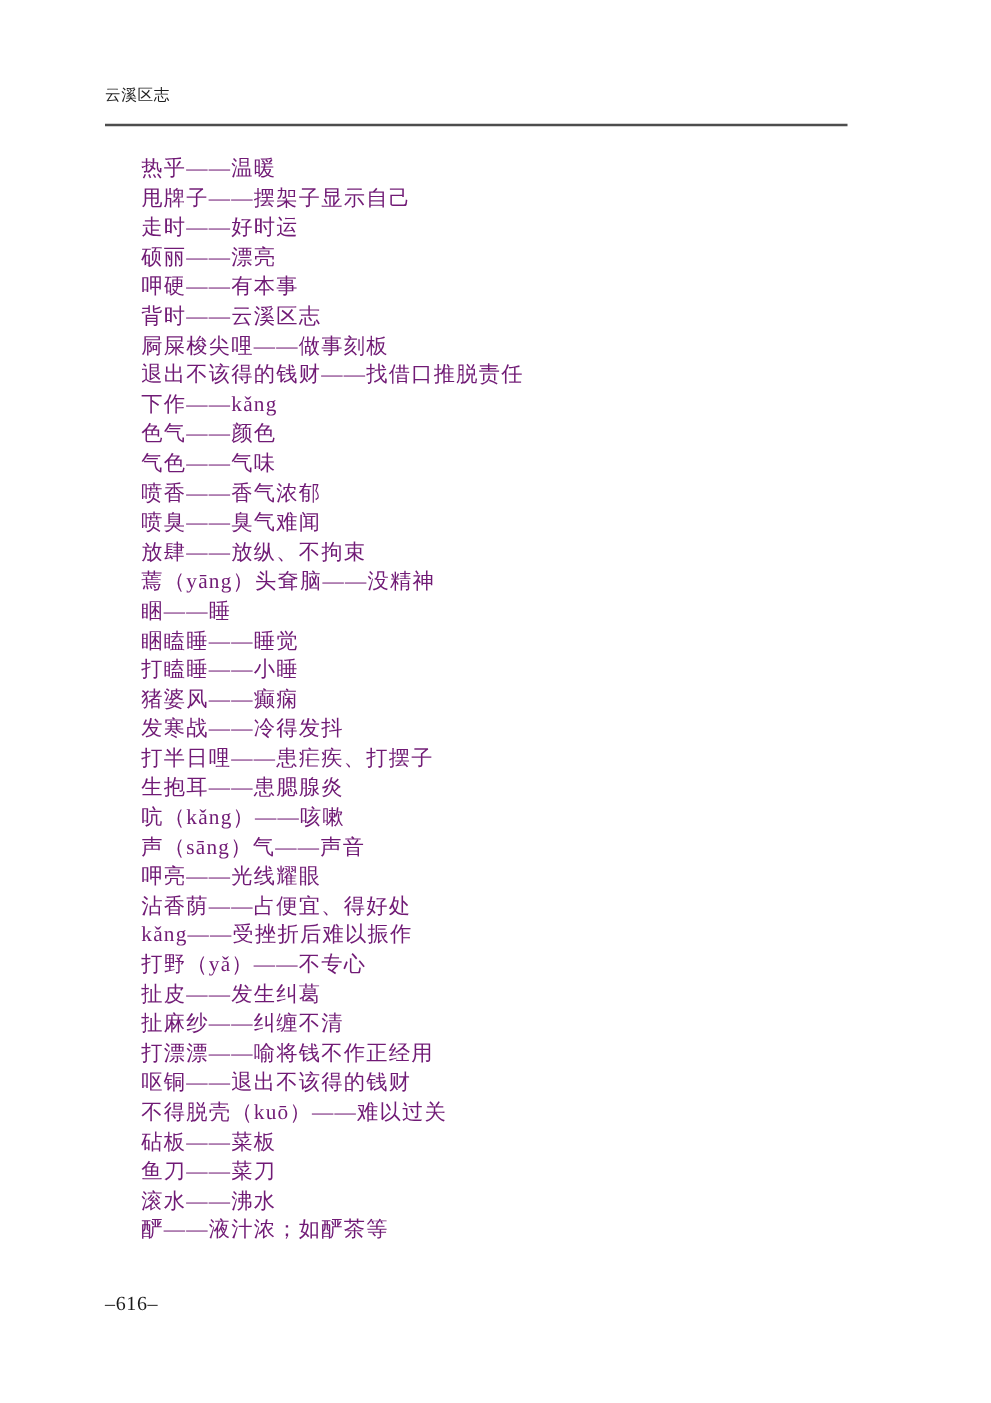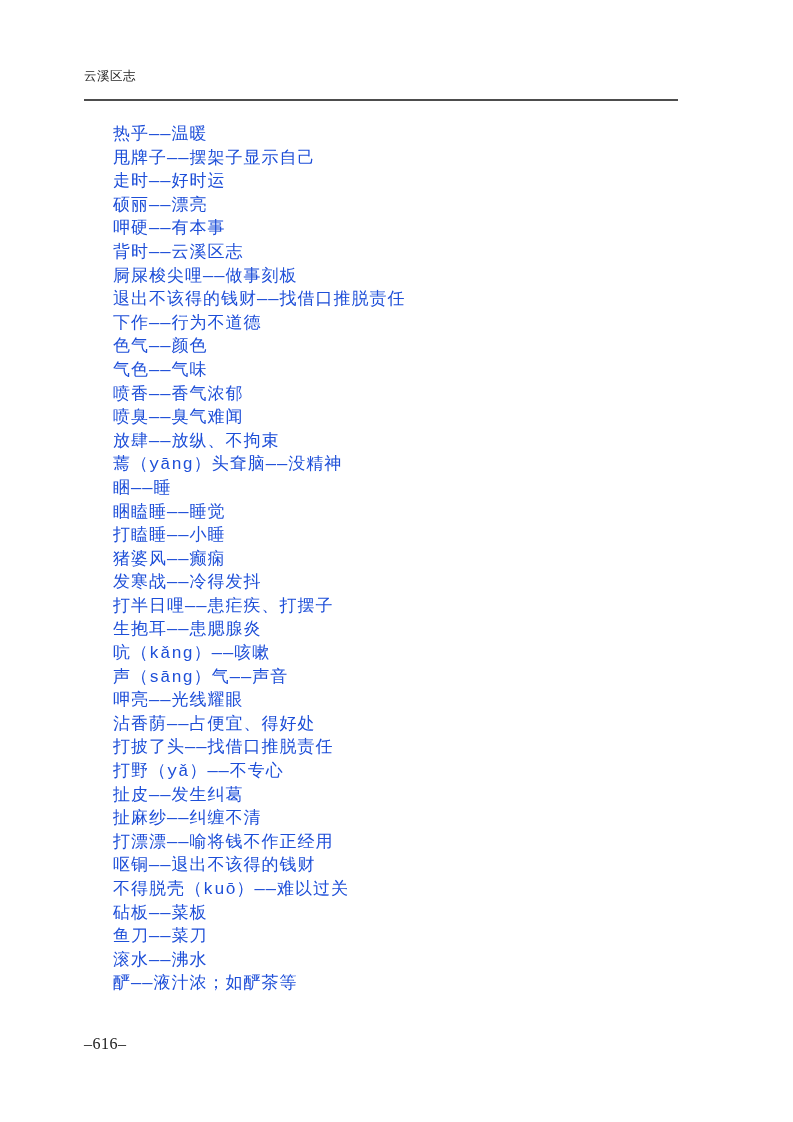--- a/index.html
+++ b/index.html
@@ -35,23 +35,23 @@
   }
   .entries {
     position: absolute;
     left: 113px;
     top: 123px;
     width: 620px;
   }
   .entry {
     height: 23.6px;
     line-height: 23.6px;
-    font-family: Liberation Mono, monospace;
+    font-family: Liberation Serif, serif;
     font-size: 17px;
-    color: #1d4ed8;
+    color: #701a75;
     letter-spacing: 1px;
     white-space: nowrap;
   }
   .page-number {
     position: absolute;
     left: 84px;
     top: 1035px;
     font-family: "Liberation Serif", "DejaVu Serif", serif;
     font-size: 16px;
     color: #1a1a1a;
@@ -67,39 +67,39 @@
   <div class="header-rule"></div>
   <div class="entries" id="entries">
       <div class="entry">热乎——温暖</div>
       <div class="entry">甩牌子——摆架子显示自己</div>
       <div class="entry">走时——好时运</div>
       <div class="entry">硕丽——漂亮</div>
       <div class="entry">呷硬——有本事</div>
       <div class="entry">背时——云溪区志</div>
       <div class="entry">屙屎梭尖哩——做事刻板</div>
       <div class="entry">退出不该得的钱财——找借口推脱责任</div>
-      <div class="entry">下作——行为不道德</div>
+      <div class="entry">下作——kǎng</div>
       <div class="entry">色气——颜色</div>
       <div class="entry">气色——气味</div>
       <div class="entry">喷香——香气浓郁</div>
       <div class="entry">喷臭——臭气难闻</div>
       <div class="entry">放肆——放纵、不拘束</div>
       <div class="entry">蔫（yāng）头耷脑——没精神</div>
       <div class="entry">睏——睡</div>
       <div class="entry">睏瞌睡——睡觉</div>
       <div class="entry">打瞌睡——小睡</div>
       <div class="entry">猪婆风——癫痫</div>
       <div class="entry">发寒战——冷得发抖</div>
       <div class="entry">打半日哩——患疟疾、打摆子</div>
       <div class="entry">生抱耳——患腮腺炎</div>
       <div class="entry">吭（kǎng）——咳嗽</div>
       <div class="entry">声（sāng）气——声音</div>
       <div class="entry">呷亮——光线耀眼</div>
       <div class="entry">沾香荫——占便宜、得好处</div>
-      <div class="entry">打披了头——找借口推脱责任</div>
+      <div class="entry">kǎng——受挫折后难以振作</div>
       <div class="entry">打野（yǎ）——不专心</div>
       <div class="entry">扯皮——发生纠葛</div>
       <div class="entry">扯麻纱——纠缠不清</div>
       <div class="entry">打漂漂——喻将钱不作正经用</div>
       <div class="entry">呕铜——退出不该得的钱财</div>
       <div class="entry">不得脱壳（kuō）——难以过关</div>
       <div class="entry">砧板——菜板</div>
       <div class="entry">鱼刀——菜刀</div>
       <div class="entry">滚水——沸水</div>
       <div class="entry">酽——液汁浓；如酽茶等</div>

